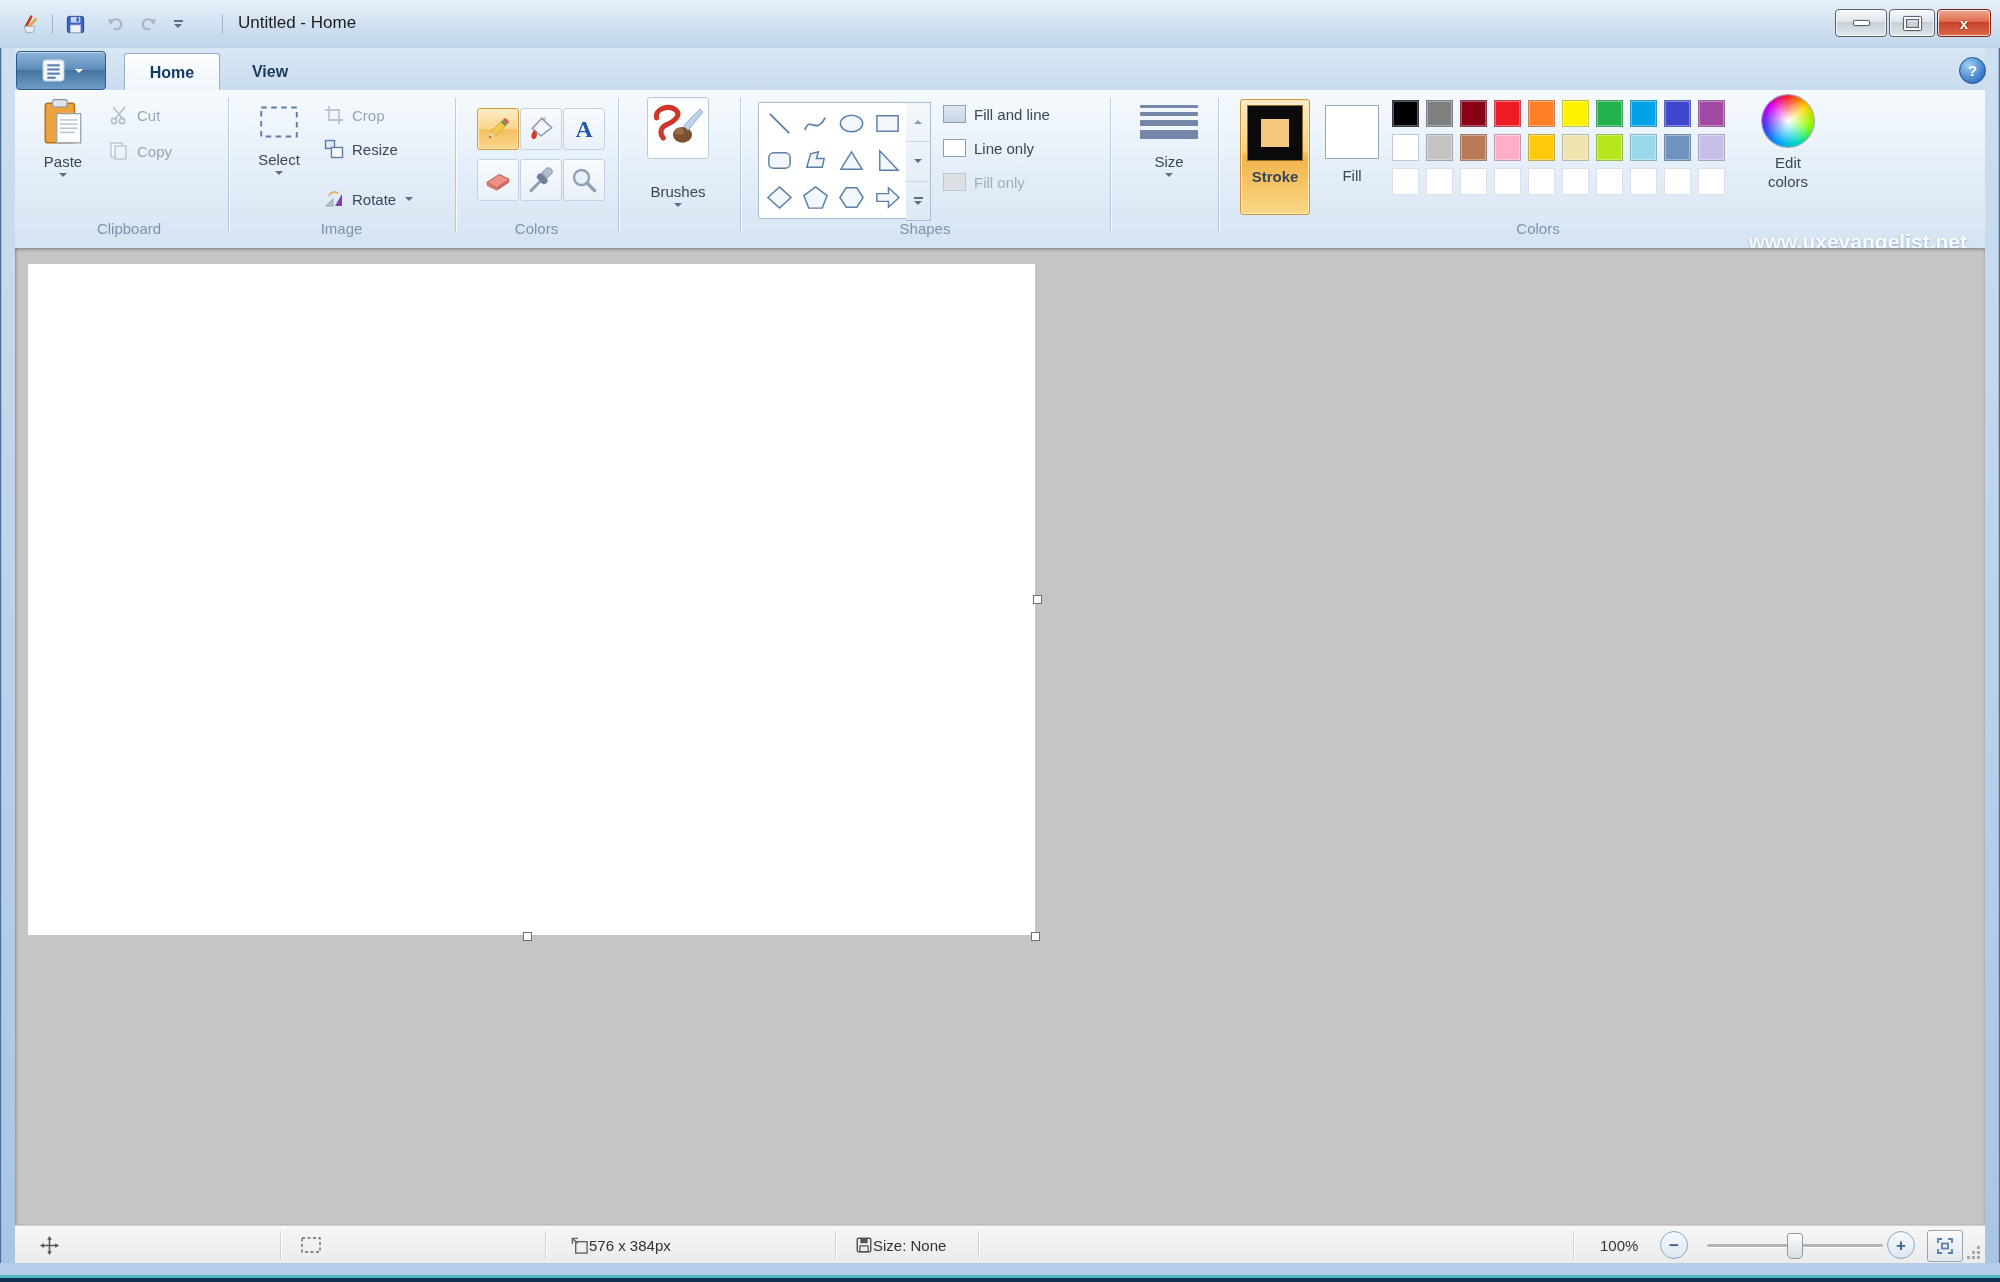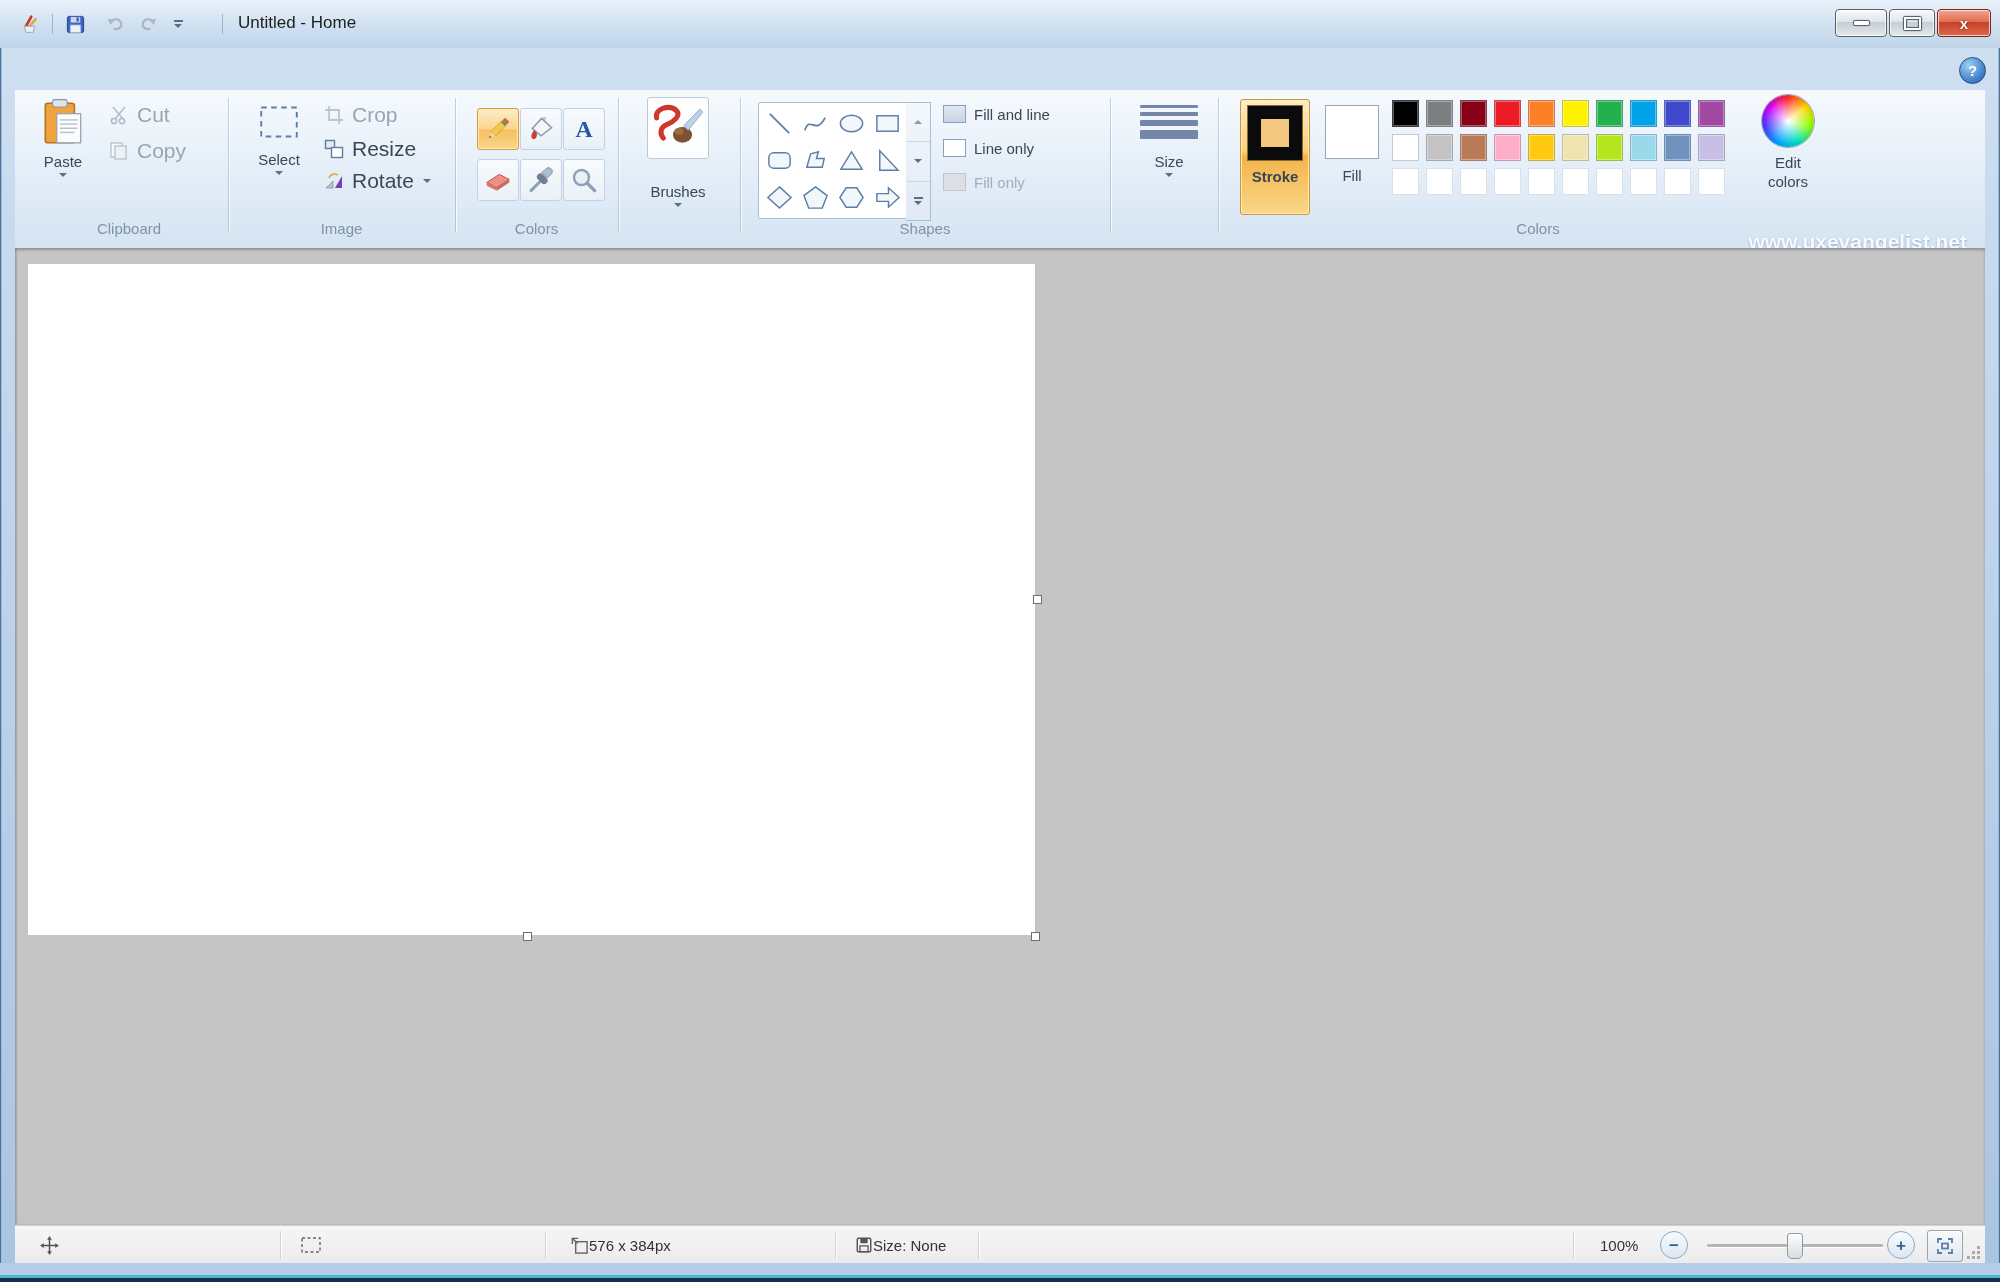--- a/index.html
+++ b/index.html
@@ -38,21 +38,21 @@
        font-size:16px;font-weight:600;color:#1c3d60;}
   .tab.active{background:linear-gradient(#fdfeff,#eef5fc);border:1px solid #94b0ca;border-bottom:none;
               border-radius:3px 3px 0 0;color:#123a63;}
   
   #ribbon{position:absolute;left:15px;right:15px;top:90px;height:158px;
           background:linear-gradient(#f6fafd,#e3edf8 55%,#d5e4f2);
           border-bottom:1px solid #aebfd2;}
   .gsep{position:absolute;top:8px;height:134px;width:1px;background:rgba(130,155,185,.45);
         box-shadow:1px 0 0 rgba(255,255,255,.8);}
   .grouplabel{position:absolute;top:130px;font-size:15px;color:#7e93a9;text-align:center;}
-  .row-btn{position:absolute;display:flex;align-items:center;gap:7px;height:26px;font-size:21px;color:#3b4656;}
+  .row-btn{position:absolute;display:flex;align-items:center;gap:7px;height:26px;font-size:15px;color:#3b4656;}
   .row-btn.disabled{color:#9aa5b2;}
   .row-btn.disabled svg{opacity:.6;}
   .row-btn svg{width:22px;height:22px;flex:0 0 auto;}
   .bigbtn{position:absolute;display:flex;flex-direction:column;align-items:center;
           font-size:15px;color:#3b4656;}
   .dd{width:0;height:0;border-left:4px solid transparent;border-right:4px solid transparent;
       border-top:4px solid #5d6e84;margin-top:3px;}
   .dd.inline{margin:0 0 0 2px;display:inline-block;vertical-align:middle;}
   
   #tools-grid{position:absolute;display:grid;grid-template-columns:repeat(3,42px);grid-auto-rows:42px;
@@ -168,20 +168,40 @@
       <div class="glyph-min"></div>
     </div>
     <div class="winbtn" style="left:1889px;width:44px;">
       <div class="glyph-max"></div>
     </div>
     <div class="winbtn" id="btn-close" style="left:1937px;width:52px;">
       <span class="glyph-close">x</span>
     </div>
   </div>
 
+  <div id="tabrow">
+    <div id="app-menu">
+      <svg viewBox="0 0 26 26" style="width:27px;height:27px;">
+        <rect x="3" y="3" width="20" height="20" rx="3" fill="#f4f8fc" stroke="#cbdcec"></rect>
+        <g stroke="#5a7eae" stroke-width="2">
+          <line x1="7" y1="8" x2="19" y2="8"></line>
+            <line x1="7" y1="12" x2="19" y2="12"></line>
+          <line x1="7" y1="16" x2="19" y2="16"></line>
+            <line x1="7" y1="20" x2="15" y2="20"></line>
+        </g>
+      </svg>
+      <div class="dd" style="border-top-color:#fff;margin-top:0;"></div>
+    </div>
+    <div class="tab active" style="left:109px;width:94px;">
+      <span>Home</span>
+    </div>
+    <div class="tab" style="left:213px;width:84px;">
+      <span>View</span>
+    </div>
+  </div>
 
   <div id="help-btn">
     <span>?</span>
   </div>
 
   <div id="ribbon">
 
     <div class="gsep" style="left:213px;"></div>
     <div class="gsep" style="left:440px;"></div>
     <div class="gsep" style="left:603px;"></div>
@@ -237,21 +257,21 @@
       </svg>
       <span>Crop</span>
     </div>
     <div class="row-btn" style="left:308px;top:46px;">
       <svg viewBox="0 0 22 22">
         <rect x="2.5" y="2.5" width="9" height="8" fill="#dfe9f4" stroke="#5f7ca3" stroke-width="1.4"></rect>
         <rect x="8.5" y="9.5" width="11" height="10" fill="#fff" stroke="#5f7ca3" stroke-width="1.4"></rect>
       </svg>
       <span>Resize</span>
     </div>
-    <div class="row-btn" style="left:308px;top:78px;">
+    <div class="row-btn" style="left:308px;top:96px;">
       <svg viewBox="0 0 22 22">
         <path d="M3 18 L10 18 L10 11 Z" fill="#b9c2cc" stroke="#8a94a0" stroke-width="0.8"></path>
         <path d="M12 18 L19 18 L19 6 Z" fill="#7b3fae"></path>
         <path d="M6 8 a6 6 0 0 1 9 -3" fill="none" stroke="#e8a33f" stroke-width="1.6"></path>
       </svg>
       <span>Rotate</span>
       <div class="dd inline"></div>
     </div>
     <div class="grouplabel" style="left:213px;width:227px;">Image</div>
 

